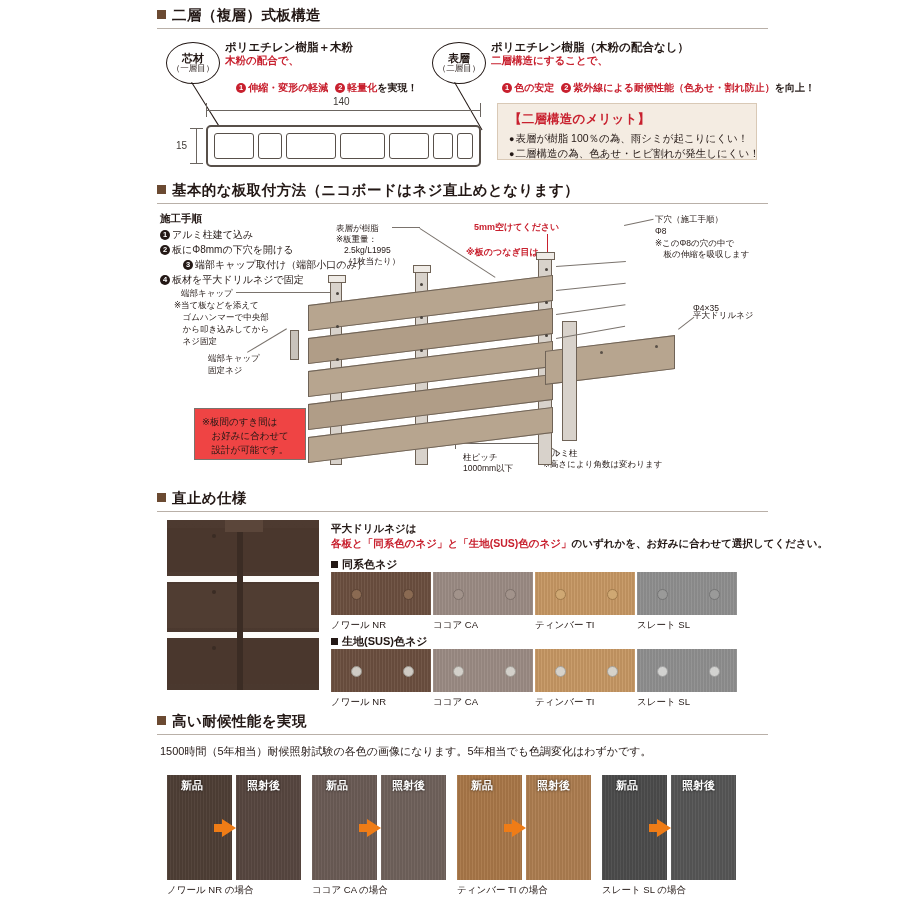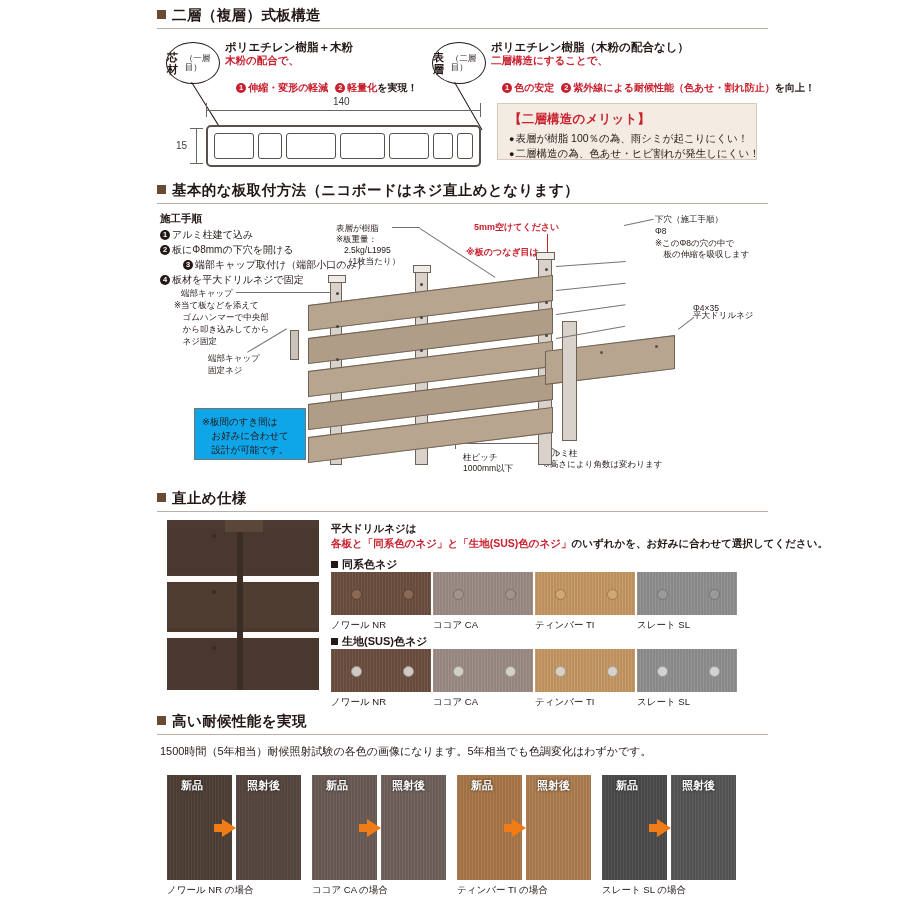--- a/index.html
+++ b/index.html
@@ -23,21 +23,21 @@
 
   
   .t{position:absolute;white-space:pre;line-height:1.32;}
   .blk{color:#231815;}
   .red{color:#c8202e;}
   .bold{font-weight:bold;}
 
   
   .circ{
     position:absolute;border:1.2px solid #231815;border-radius:50%;
-    display:flex;flex-direction:row;align-items:center;justify-content:center;
+    display:flex;flex-direction:column;align-items:center;justify-content:center;
     background:#fff;color:#231815;
   }
   .circ .l1{font-size:11px;font-weight:bold;line-height:1.1;}
   .circ .l2{font-size:8.5px;line-height:1.1;}
 
   
   .numdot{
     display:inline-block;width:10px;height:10px;border-radius:50%;
     background:#231815;color:#fff;font-size:7.5px;line-height:10px;
     text-align:center;margin-right:2px;vertical-align:1px;font-weight:bold;
@@ -63,21 +63,21 @@
   .dimline{position:absolute;background:#6b6560;}
   .dimtick{position:absolute;background:#6b6560;}
   .dimtxt{position:absolute;font-size:10px;color:#3f3a36;}
 
   
   .lead{position:absolute;background:#231815;transform-origin:0 0;height:1px;}
   .lead2{position:absolute;background:#7a736d;transform-origin:0 0;height:1px;}
   .leadr{position:absolute;background:#c8202e;transform-origin:0 0;height:1px;}
 
   
-  .notebox{position:absolute;border:1px solid #7a736d;background:#0ea5e9;box-sizing:border-box;
+  .notebox{position:absolute;border:1px solid #7a736d;background:#ef4444;box-sizing:border-box;
     font-size:9.5px;line-height:1.45;padding:6px 7px;color:#231815;}
 
   
   .iso{position:absolute;}
   .board{
     position:absolute;background:#b9a793;border:1px solid #6f6357;box-sizing:border-box;
   }
   .post{position:absolute;background:#d8d2cb;border:1px solid #6f6357;box-sizing:border-box;}
   .postcap{position:absolute;background:#efebe6;border:1px solid #6f6357;box-sizing:border-box;}
   .screwdot{position:absolute;width:3px;height:3px;border-radius:50%;background:#4a4views;}

